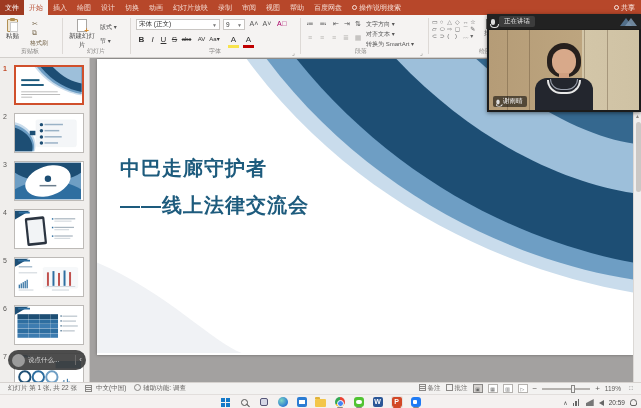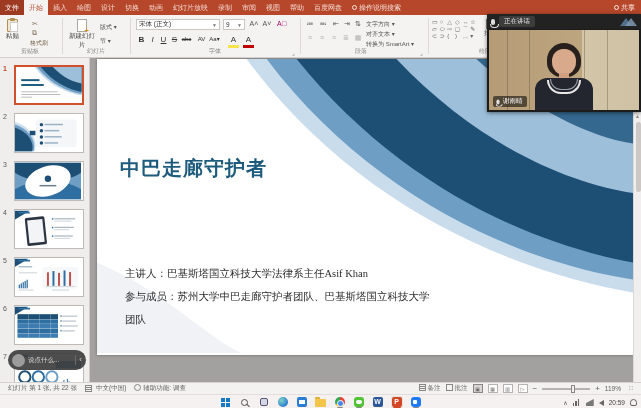--- a/index.html
+++ b/index.html
@@ -435,24 +435,21 @@
     <div id="slide">
       <svg width="536" height="294" viewBox="0 0 537 296" preserveAspectRatio="none">
         <path d="M0,205 C70,235 115,285 145,296 L0,296 Z" fill="#f0f2f5"></path>
         <path d="M150,0 C260,150 420,215 537,235 L537,0 Z" fill="#c9dcec"></path>
         <path d="M170,0 C275,140 425,205 537,222 L537,0 Z" fill="#6e9ec4"></path>
         <path d="M200,0 C300,125 430,185 537,205 L537,0 Z" fill="#1d4e74"></path>
         <path d="M300,0 C380,85 470,125 537,135 L537,0 Z" fill="#9dbfda"></path>
         <path d="M380,0 C440,55 500,80 537,85 L537,0 Z" fill="#35688f"></path>
       </svg>
       <div class="slide-title">中巴走廊守护者</div>
-      <div class="slide-body">
-        <p>主讲人：巴基斯塔国立科技大学法律系主任Asif Khan</p>
-        <p>参与成员：苏州大学中巴走廊守护者团队、巴基斯塔国立科技大学团队</p>
-      </div>
+      <div class="slide-title2">——线上法律交流会</div>
     </div>
   </div>
 
   <div id="vscroll">
     <span class="arr">▲</span>
     <div class="vthumb"></div>
   </div>
 
   <div id="meet">
     <div class="mhead">

